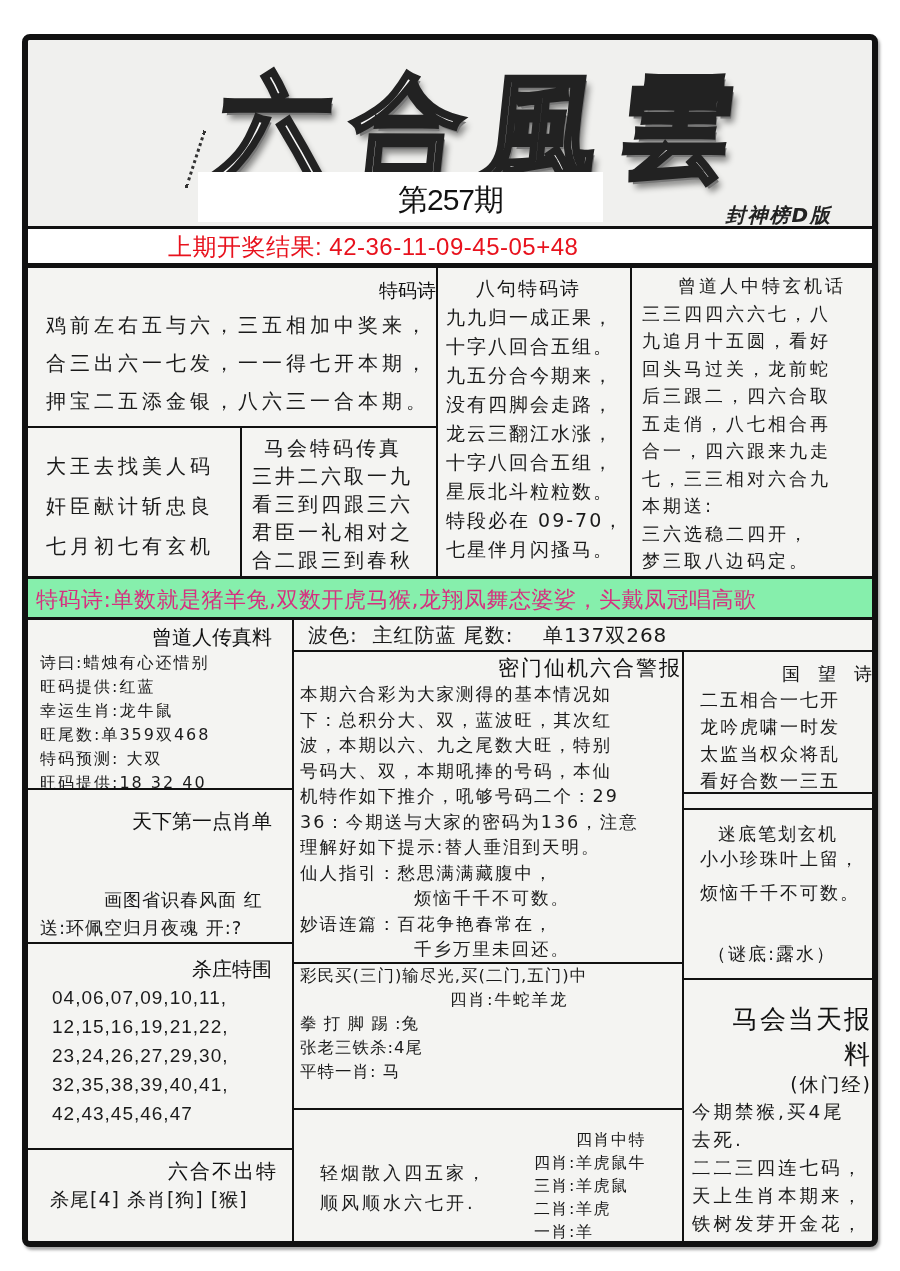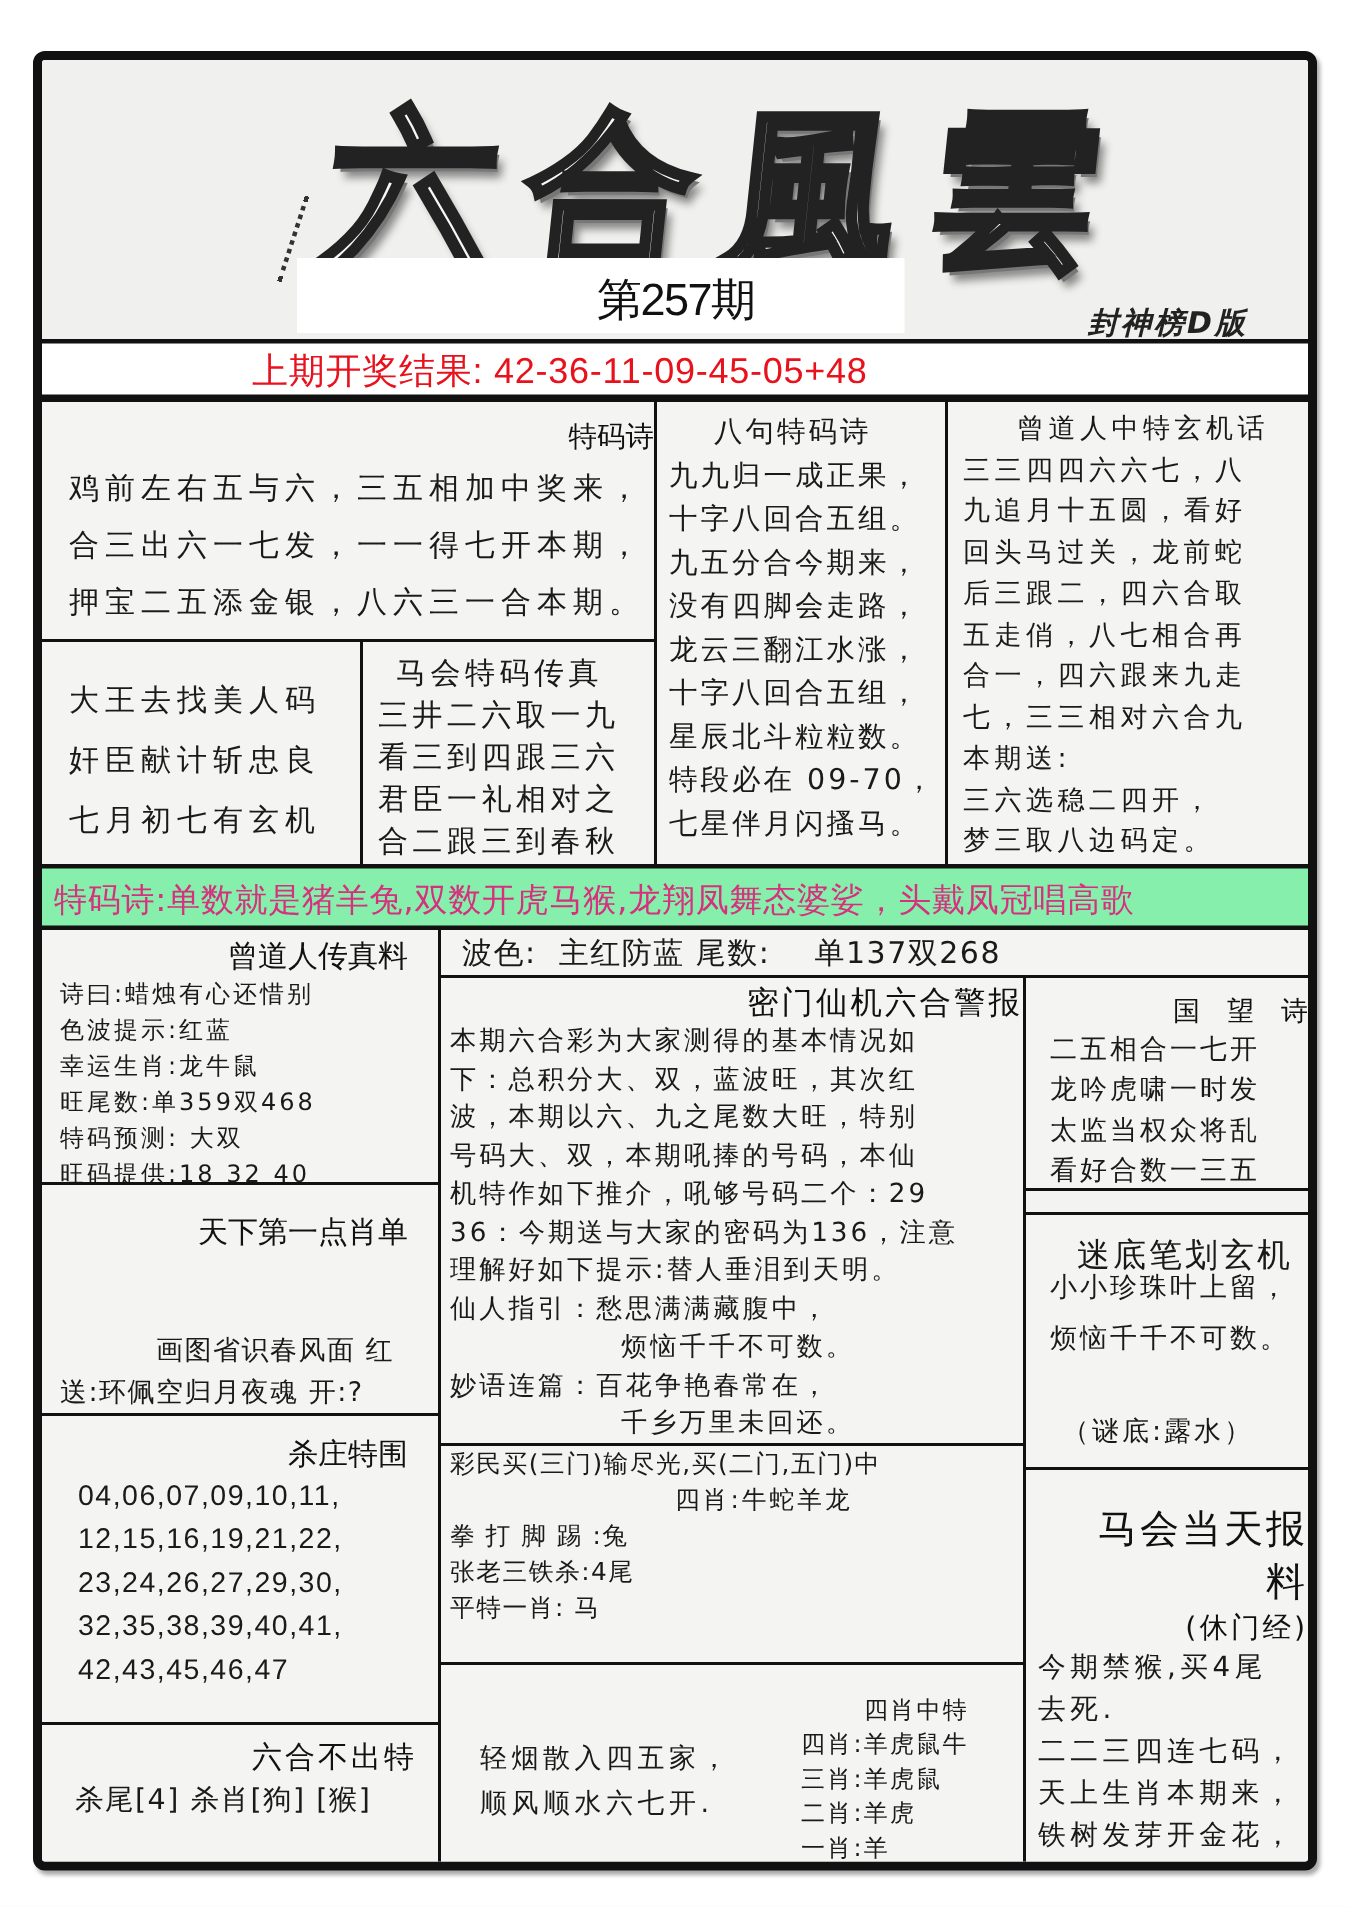--- a/index.html
+++ b/index.html
@@ -136,21 +136,21 @@
   </div>
 
   <div class="pink-bar">
     <span class="pink-text">特码诗:单数就是猪羊兔,双数开虎马猴,龙翔凤舞态婆娑，头戴凤冠唱高歌</span>
   </div>
 
   <div class="box" style="left:-2px; top:578px; width:268px; height:172px;">
     <div class="title" style="margin-top:4px; font-size:20px; padding-right:20px;">曾道人传真料</div>
     <div class="poem-sm" style="padding-left:12px; font-size:16px; letter-spacing:2px; line-height:24px;">
       <span class="line">诗曰:蜡烛有心还惜别</span>
-      <span class="line">色波提示:红蓝</span>
+      <span class="line">旺码提供:红蓝</span>
       <span class="line">幸运生肖:龙牛鼠</span>
       <span class="line">旺尾数:单359双468</span>
       <span class="line">特码预测: 大双</span>
       <span class="line">旺码提供:18 32 40</span>
     </div>
   </div>
 
   <div class="box" style="left:-2px; top:748px; width:268px; height:156px;">
     <div class="title" style="margin-top:18px; font-size:20px; padding-right:20px;">天下第一点肖单</div>
     <div style="position:absolute; left:76px; top:98px; font-size:18px; letter-spacing:1px;">画图省识春风面 红</div>
@@ -222,21 +222,21 @@
     <div class="title" style="margin-top:10px; font-size:18px;">国　望　诗</div>
     <div style="padding-left:16px; font-size:18px; letter-spacing:2px; line-height:27px;">
       <span class="line">二五相合一七开</span>
       <span class="line">龙吟虎啸一时发</span>
       <span class="line">太监当权众将乱</span>
       <span class="line">看好合数一三五</span>
     </div>
   </div>
 
   <div class="box" style="left:654px; top:768px; width:192px; height:172px;">
-    <div style="position:absolute; left:34px; top:12px; font-size:22px; letter-spacing:2px;">迷底笔划玄机</div>
+    <div style="position:absolute; left:34px; top:12px; font-size:18px; letter-spacing:2px;">迷底笔划玄机</div>
     <div style="position:absolute; left:16px; top:32px; font-size:18px; letter-spacing:2px; line-height:34px;">
       <span class="line">小小珍珠叶上留，</span>
       <span class="line">烦恼千千不可数。</span>
     </div>
     <div style="position:absolute; left:24px; top:132px; font-size:18px; letter-spacing:2px;">（谜底:露水）</div>
   </div>
 
   <div class="box" style="left:654px; top:938px; width:192px; height:273px;">
     <div class="title" style="margin-top:22px; font-size:26px; letter-spacing:2px;padding-left:44px;">马会当天报料</div>
     <div class="title" style="font-size:19px; letter-spacing:2px;">(休门经)</div>

